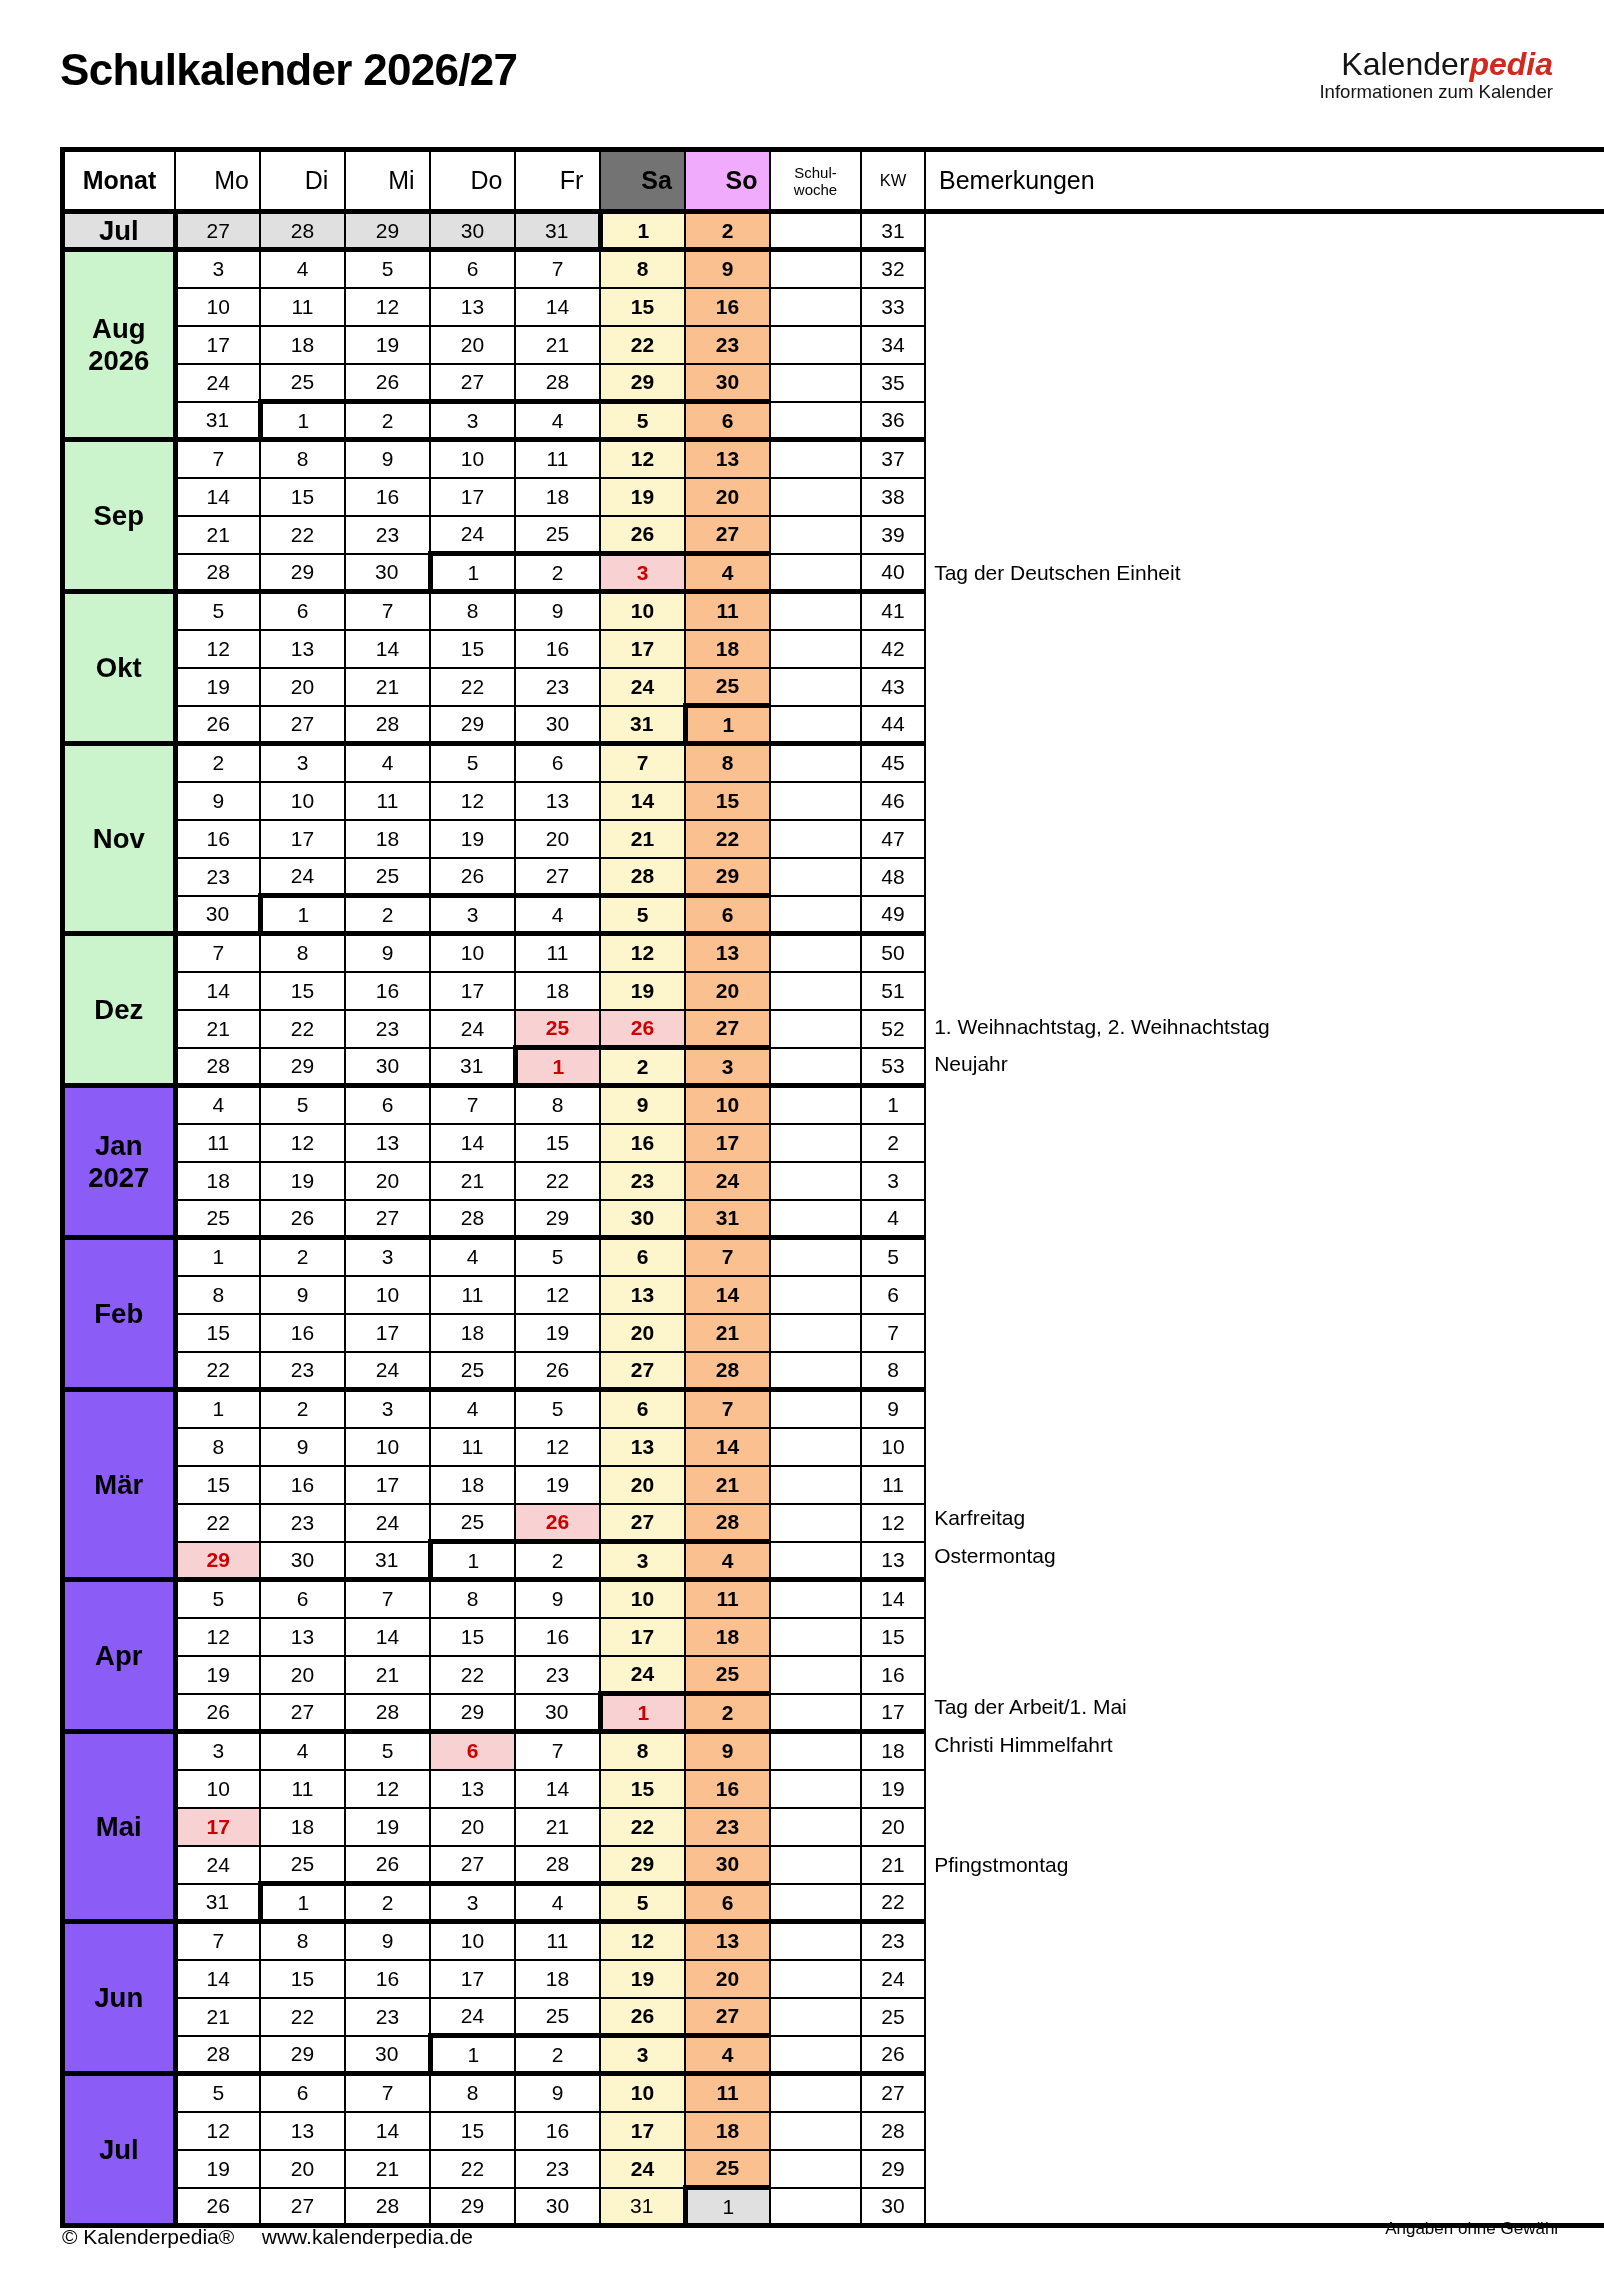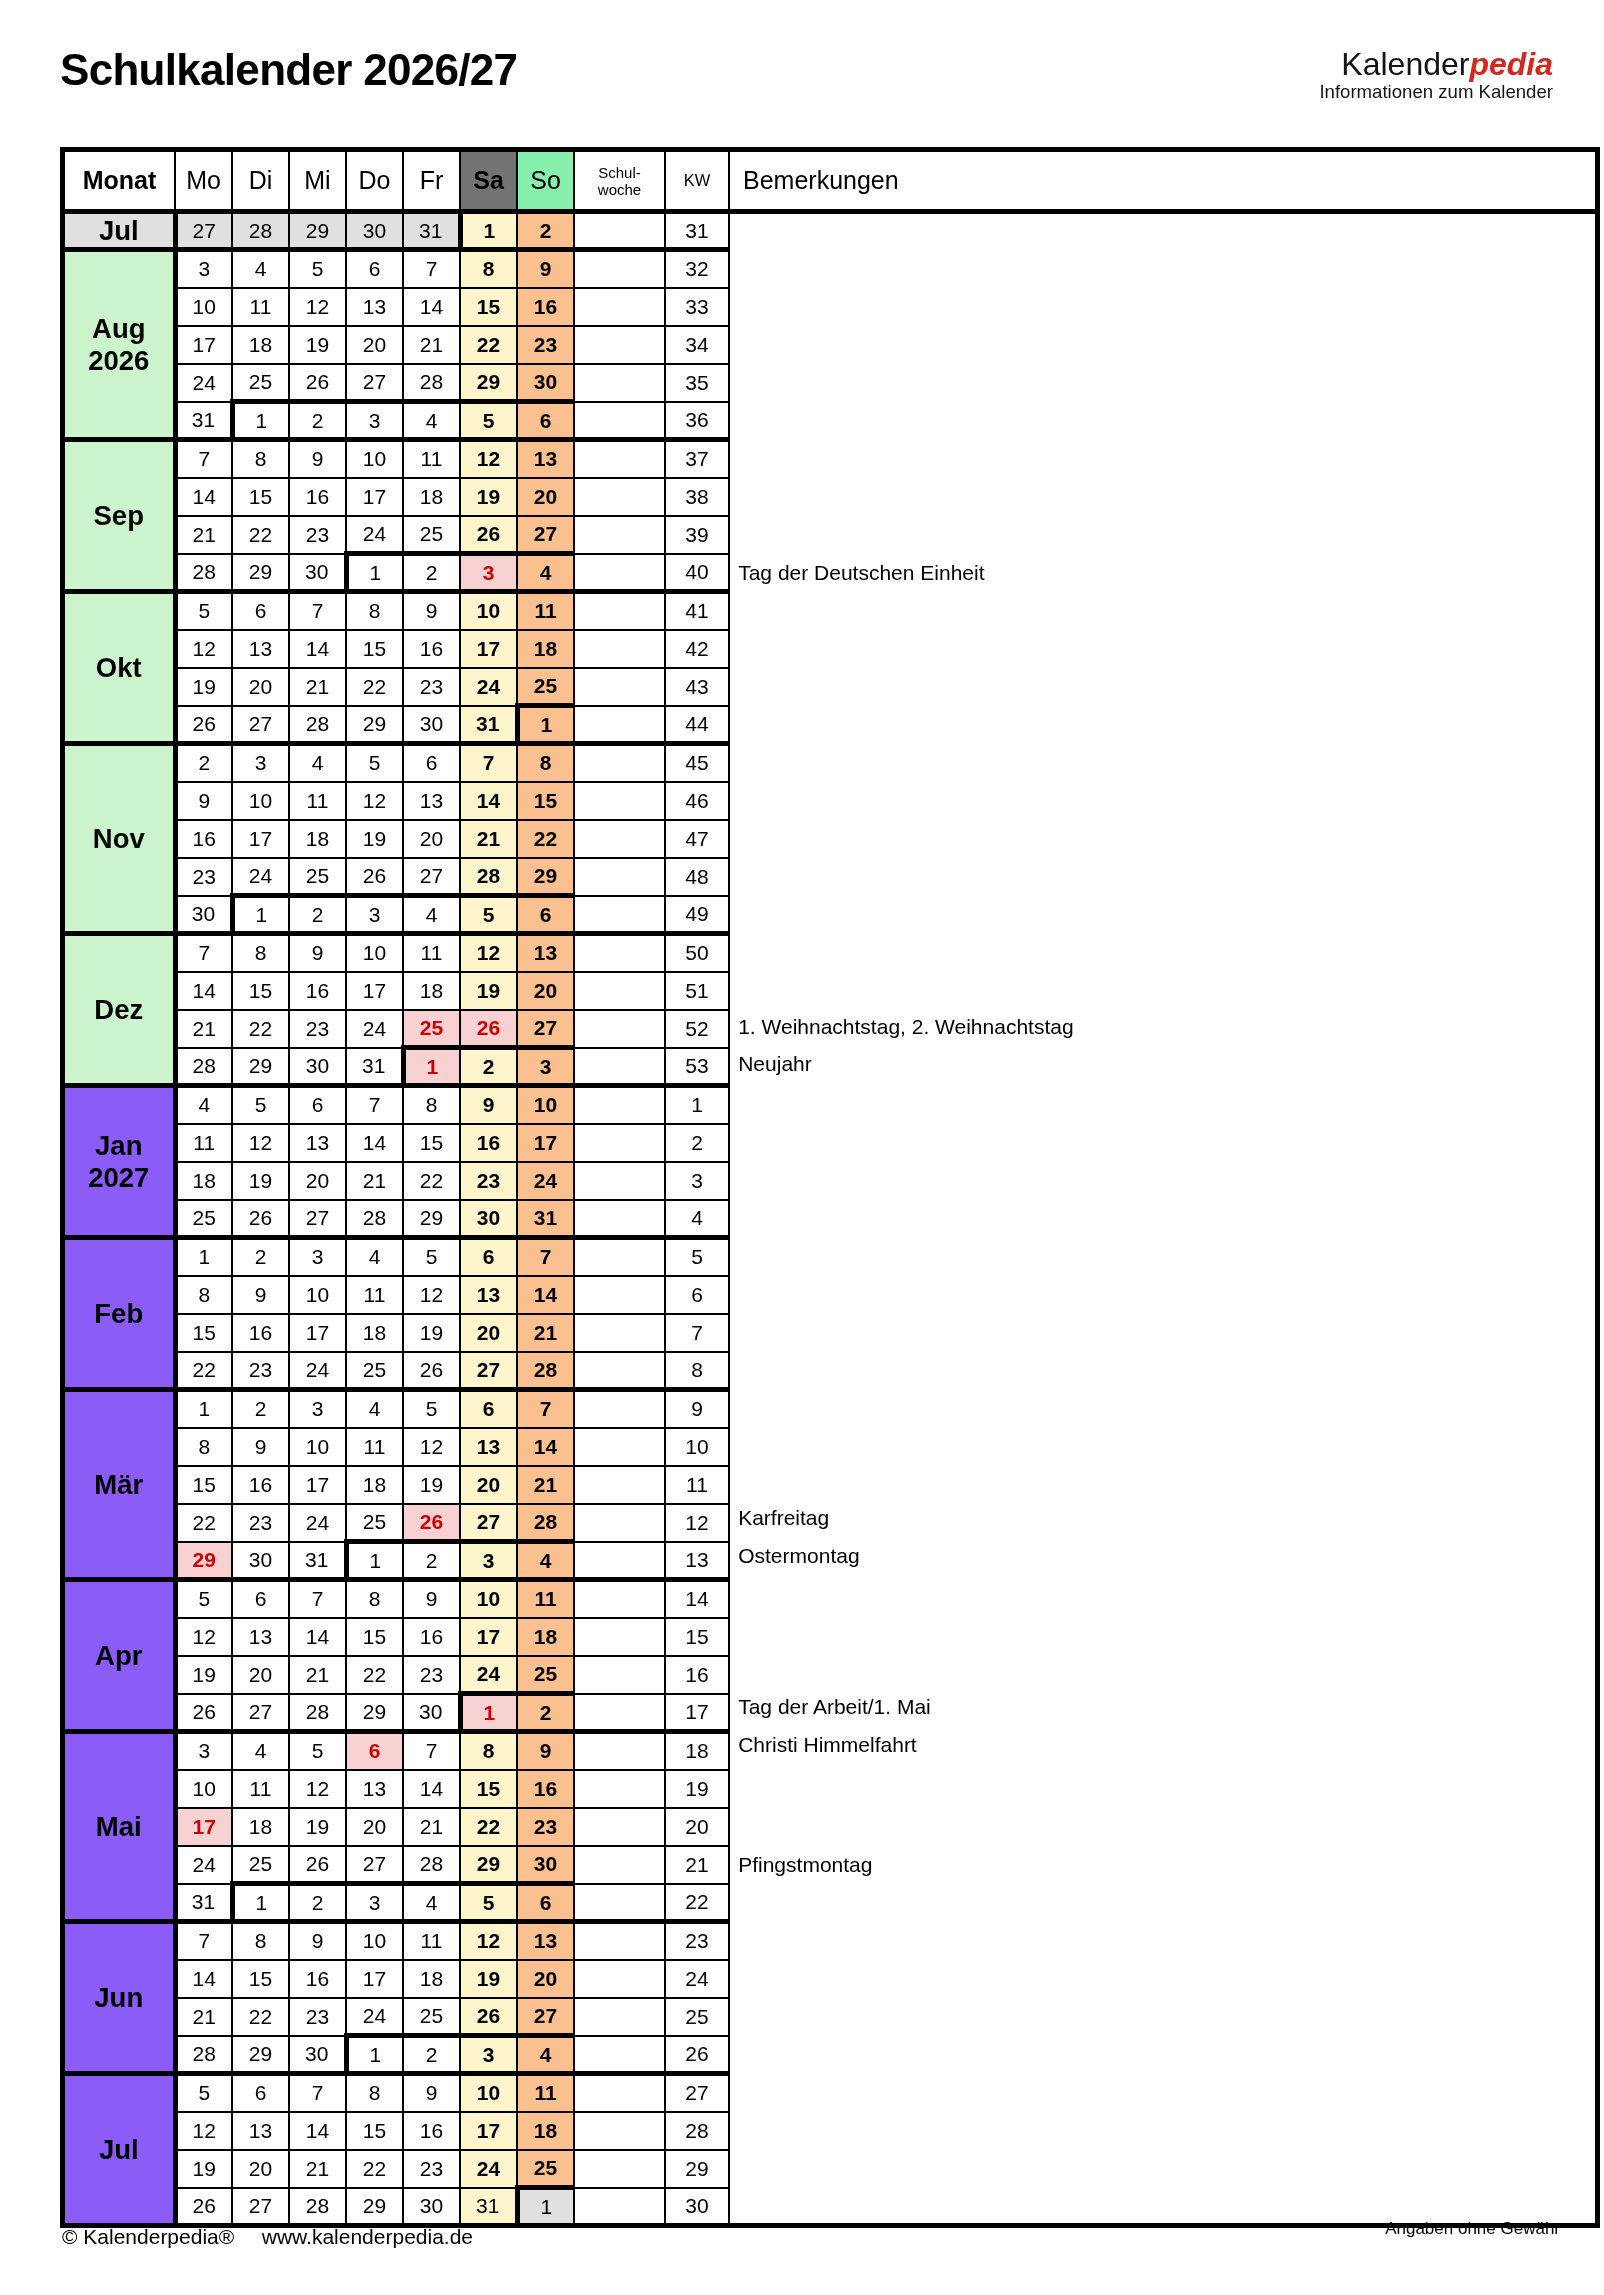--- a/index.html
+++ b/index.html
@@ -17,26 +17,26 @@
   table{border-collapse:collapse;table-layout:fixed;width:1496px;background:#fff;
         border:5.5px solid #000;}
   th,td{border:2.1px solid #000;padding:0;text-align:center;vertical-align:middle;
         font-family:"Liberation Sans","DejaVu Sans",sans-serif;overflow:hidden;}
   thead tr{height:62px;}
   tbody tr{height:38px;}
 
   th{font-size:25px;font-weight:400;background:#fff;border-bottom-width:5.5px;}
   th.mon-h{font-weight:700;}
   th.sa{background:#737373;font-weight:700;}
-  th.so{background:#86efac;font-weight:400;}
+  th.so{background:#f0abfc;font-weight:700;}
   th.sw-h{font-size:15px;line-height:17px;}
   th.kw-h{font-size:16.5px;}
   th.bem-h{text-align:left;padding-left:13px;}
 
-  .w-monat{width:109px;} .w-day{width:55px;} .w-sw{width:89px;}
+  .w-monat{width:109px;} .w-day{width:55px;padding-left:28px;} .w-sw{width:89px;}
   .w-kw{width:62px;} .w-bem{width:852px;}
 
   td{font-size:21px;font-weight:400;}
   td.sa{background:#fdf5cb;font-weight:700;}
   td.so{background:#fac090;font-weight:700;}
   td.gray{background:#e0e0e0;font-weight:400;color:#000;}
   td.hol{background:#f8d2d2;color:#cc0000;font-weight:700;}
   td.reg{font-weight:400;}
   td.kw{font-size:21px;}
   td.month{font-weight:700;font-size:27.5px;line-height:32px;}

